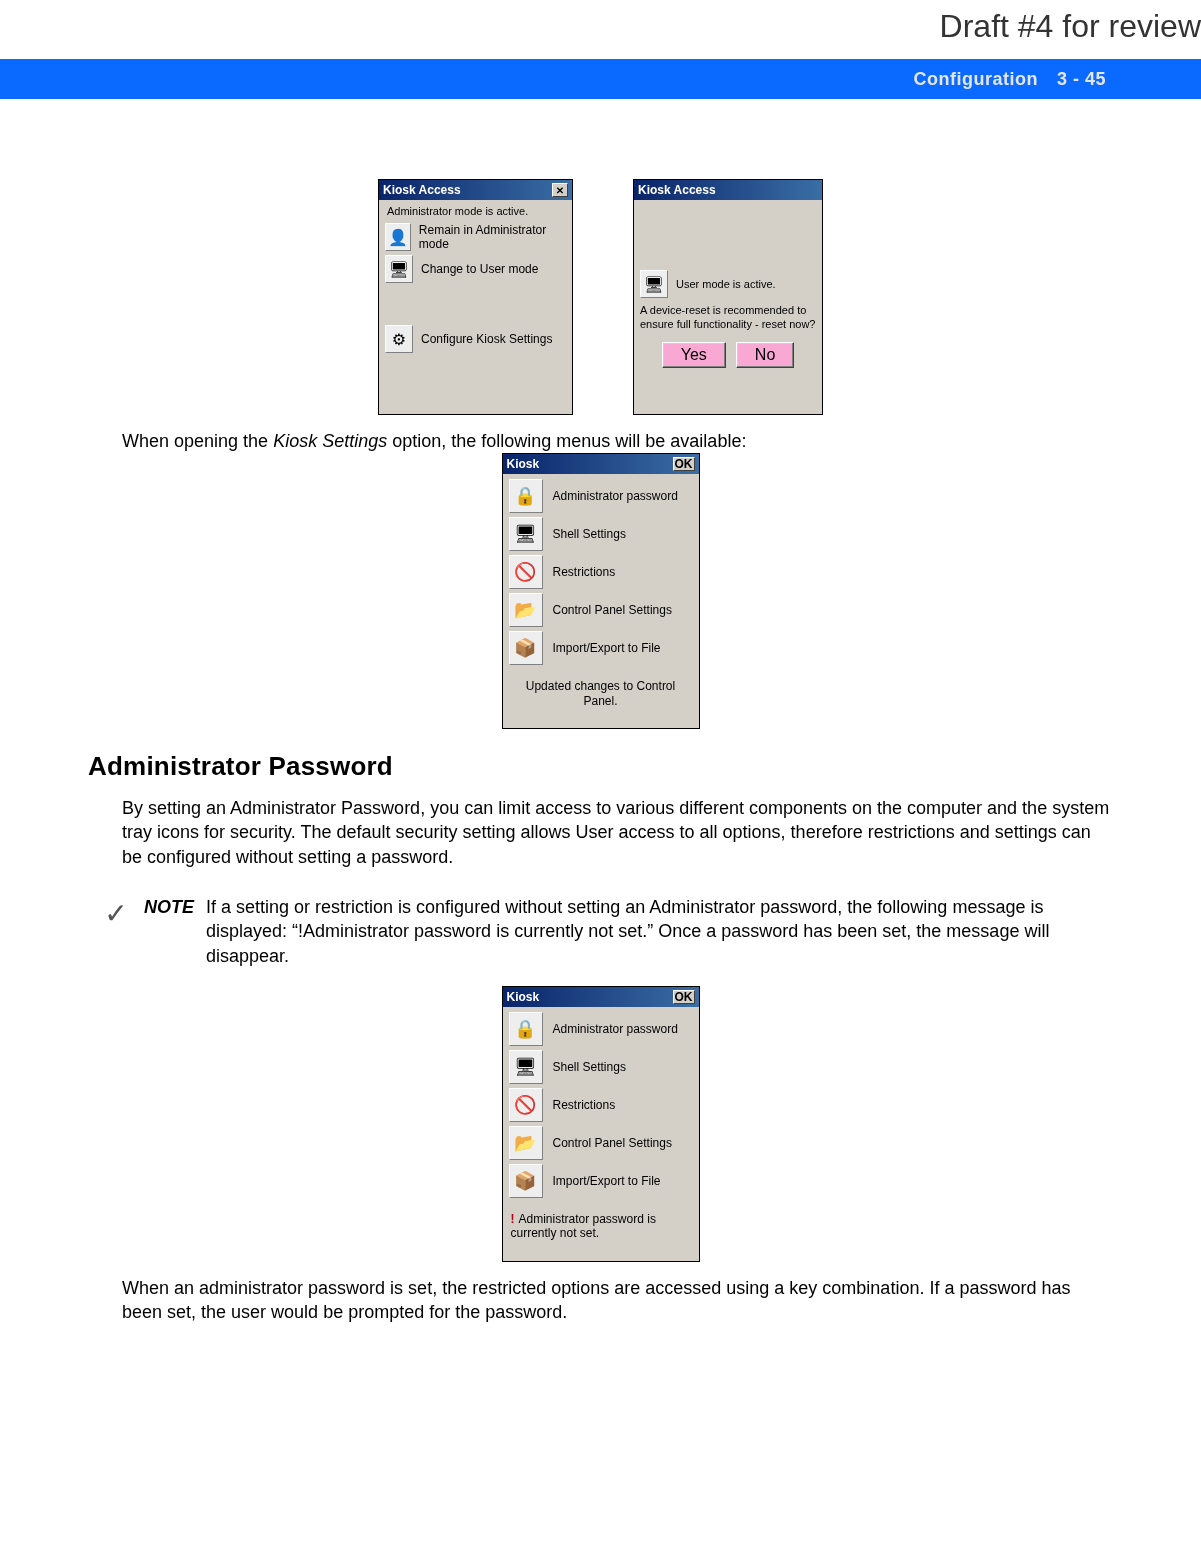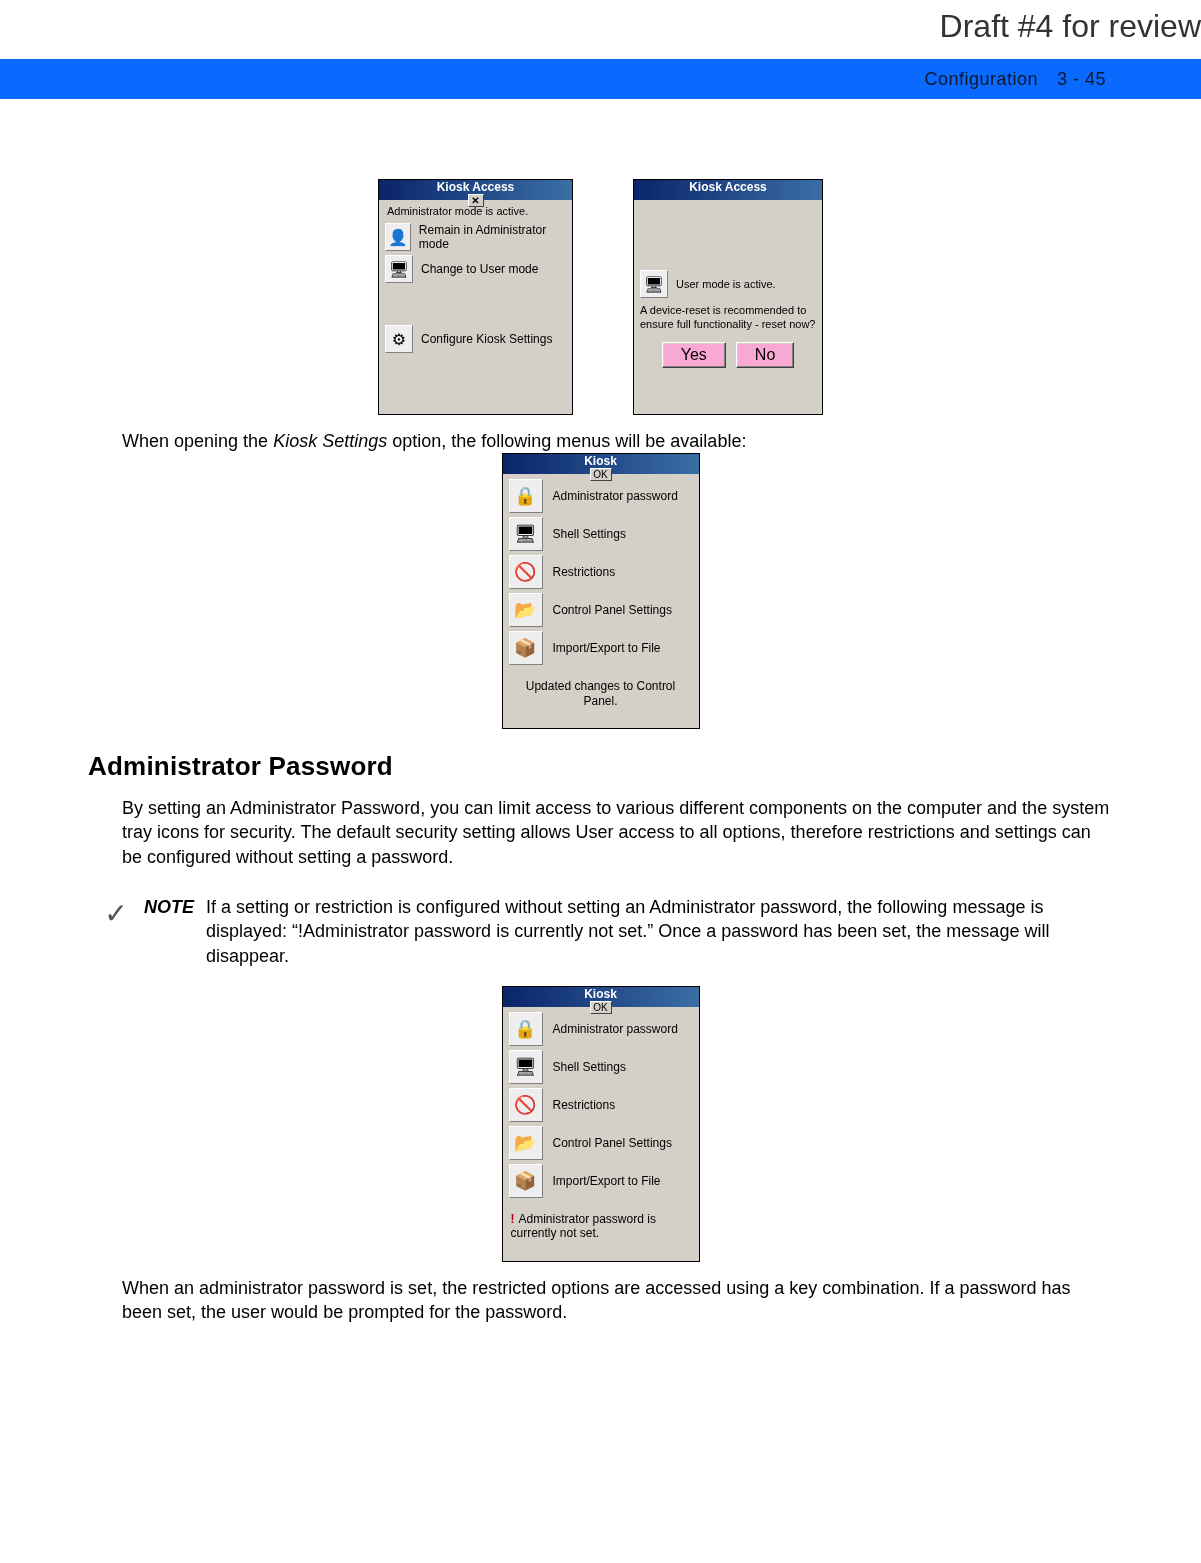--- a/index.html
+++ b/index.html
@@ -1,27 +1,27 @@
 <!DOCTYPE html>
 <html><head>
 <meta charset="utf-8">
 <style>
   * { box-sizing: border-box; margin: 0; padding: 0; }
   body { font-family: Arial, Helvetica, sans-serif; background: #fff; width: 1201px; }
   .draft-header { text-align: right; font-size: 32px; color: #333; padding: 8px 0 14px; }
   .blue-bar { background: #0a6aff; height: 40px; display: flex; justify-content: flex-end; align-items: center; padding-right: 95px; }
-  .blue-bar-text { color: #0f172a; font-family: "Arial Narrow", Arial, sans-serif; font-weight: normal; letter-spacing: 0.5px; }
+  .blue-bar-text { color: #e5e5e5; font-family: "Arial Narrow", Arial, sans-serif; font-weight: bold; letter-spacing: 0.5px; }
   .blue-bar-text .section { font-size: 18px; }
   .blue-bar-text .page { font-size: 18px; margin-left: 14px; }
   .page-content { padding: 80px 88px 0 88px; }
   .screenshots-row { display: flex; justify-content: center; gap: 60px; margin-bottom: 14px; }
   .win-panel { border: 1px solid #000; background: #d4d0c8; font-family: Tahoma, Arial, sans-serif; font-size: 12px; color: #000; position: relative; }
-  .win-titlebar { background: linear-gradient(to right, #0a246a, #3a6ea5); color: #fff; height: 20px; display: flex; align-items: center; padding: 0 4px; font-weight: bold; font-size: 12px; justify-content: space-between; flex-direction: column; }
+  .win-titlebar { background: linear-gradient(to right, #0a246a, #3a6ea5); color: #fff; height: 20px; display: flex; align-items: center; padding: 0 4px; font-weight: bold; font-size: 12px; justify-content: space-between; }
   .win-close { background: #d4d0c8; border: 1px solid #fff; border-right-color:#404040; border-bottom-color:#404040; width: 16px; height: 14px; display: flex; align-items: center; justify-content: center; font-family: Arial; font-size: 10px; font-weight: bold; color: #000; }
-  .win-ok { background: #d4d0c8; border: 1px solid #fff; border-right-color:#404040; border-bottom-color:#404040; width: 22px; height: 14px; display: flex; align-items: center; justify-content: center; font-size: 10px; font-weight: normal; color: #000; }
+  .win-ok { background: #d4d0c8; border: 1px solid #fff; border-right-color:#404040; border-bottom-color:#404040; width: 22px; height: 14px; display: flex; align-items: center; justify-content: center; font-size: 12px; font-weight: bold; color: #000; }
   .panel-body { padding: 3px 6px 8px 6px; }
   .admin-row { display: flex; align-items: center; margin: 4px 0; gap: 8px; }
   .admin-icon { width: 28px; height: 28px; background: #eee; border: 1px solid #fff; border-right-color:#808080; border-bottom-color:#808080; display:flex; align-items:center; justify-content:center; font-size:16px; }
   .kiosk-menu-item { display:flex; align-items:center; gap:10px; padding:2px 0; }
   .kiosk-icon { width:34px; height:34px; background:#eee; border:1px solid #fff; border-right-color:#808080; border-bottom-color:#808080; display:flex; align-items:center; justify-content:center; font-size:18px; }
   .btn9x { background:#f9a8d4; border:1px solid #fff; border-right-color:#404040; border-bottom-color:#404040; box-shadow: inset -1px -1px 0 #808080, inset 1px 1px 0 #d4d0c8; padding:3px 18px; font-family:Tahoma,Arial; font-size:16px; }
   .body-text { font-size: 18px; line-height: 1.35; margin-left: 34px; }
   .body-text .ital { font-style: italic; }
   .figure-label { margin: 30px 0 18px 34px; font-size: 17px; }
   .figure-label .bold { font-family: "Arial Narrow", Arial, sans-serif; font-weight: bold; letter-spacing: 0.3px; }

